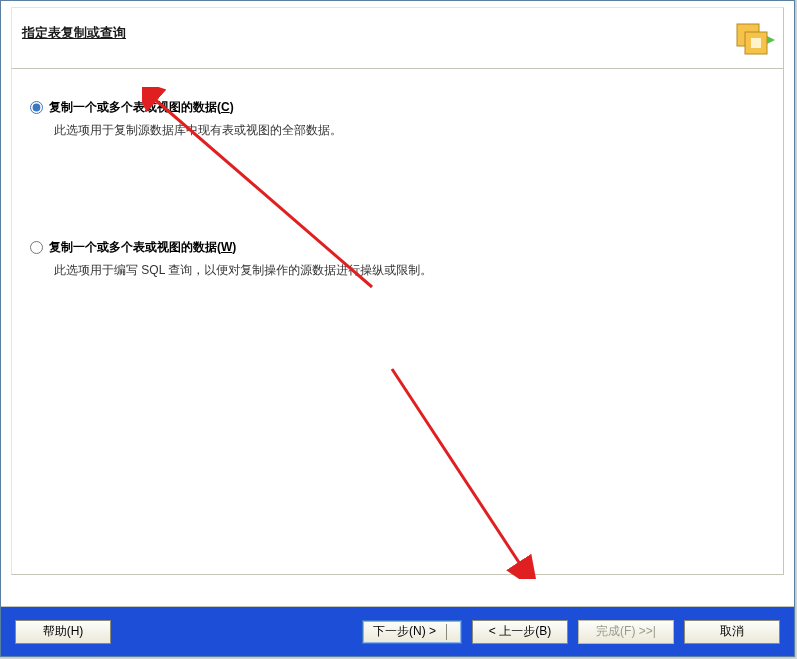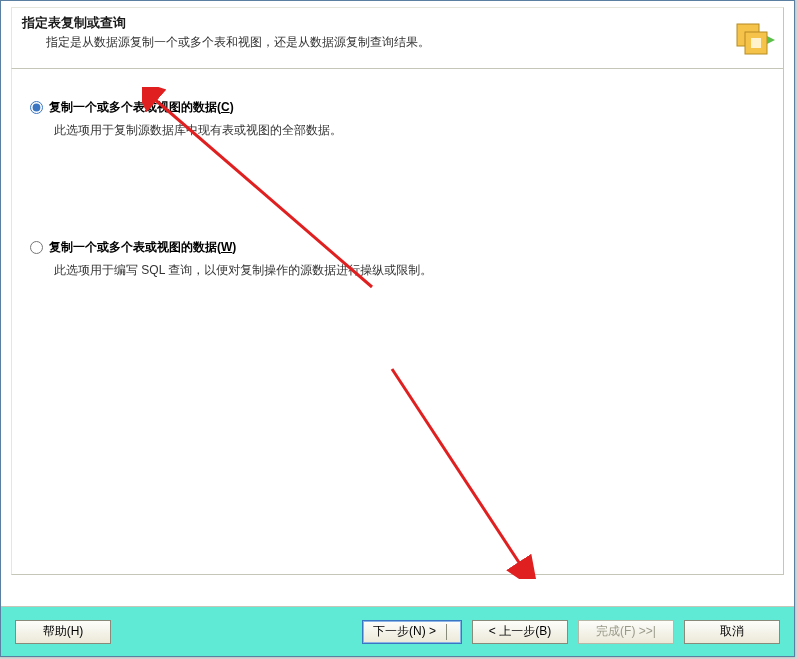--- a/index.html
+++ b/index.html
@@ -107,21 +107,22 @@
     background: #ffffff;
     height: 62px;
     position: relative;
     padding: 4px 10px;
     box-sizing: border-box;
   }
   .header-title {
     font-size: 13px;
     font-weight: bold;
     color: #1a1a1a;
-    margin-top: 2px;
+    margin-top: 12px;
+    text-decoration: underline;
   }
   .header-desc {
     font-size: 12px;
     color: #333;
     margin-left: 24px;
     margin-top: 2px;
   }
   .header-icon {
     position: absolute;
     right: 8px;
@@ -169,21 +170,21 @@
     accent-color: #3a76c2;
   }
 
   
   .footer {
     position: absolute;
     left: 0;
     right: 0;
     bottom: 0;
     height: 50px;
-    background: #5eead4;
+    background: #1d4ed8;
     border-top: 1px solid #c5c5b8;
     display: flex;
     align-items: center;
     padding: 0 14px;
     gap: 10px;
     box-sizing: border-box;
   }
   .footer .spacer { flex: 1; }
   .btn {
     min-width: 96px;
@@ -223,21 +224,20 @@
   }
 </style>
 </head>
 <body>
 
 <div class="window">
 
 
   <div class="header-panel">
     <div class="header-title">指定表复制或查询</div>
-    <div class="header-desc">指定是从数据源复制一个或多个表和视图，还是从数据源复制查询结果。</div>
     <div class="header-icon">
       <svg viewBox="0 0 44 44">
         <rect x="6" y="6" width="22" height="22" fill="#f5c34a" stroke="#b58a20" stroke-width="1"></rect>
         <rect x="14" y="14" width="22" height="22" fill="#f5c34a" stroke="#b58a20" stroke-width="1"></rect>
         <rect x="20" y="20" width="10" height="10" fill="#fff2cc"></rect>
         <polygon points="36,18 44,22 36,26" fill="#5cbf4a"></polygon>
       </svg>
     </div>
   </div>
 

